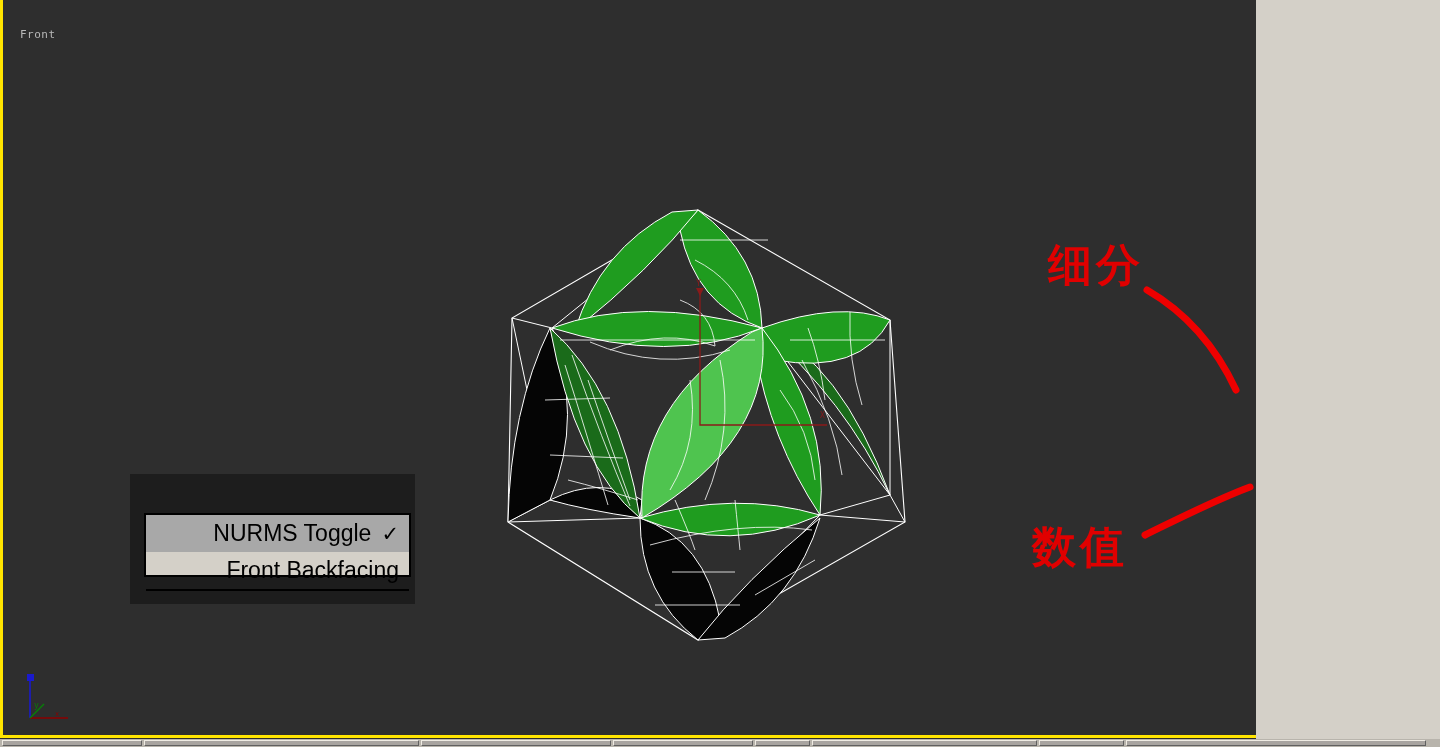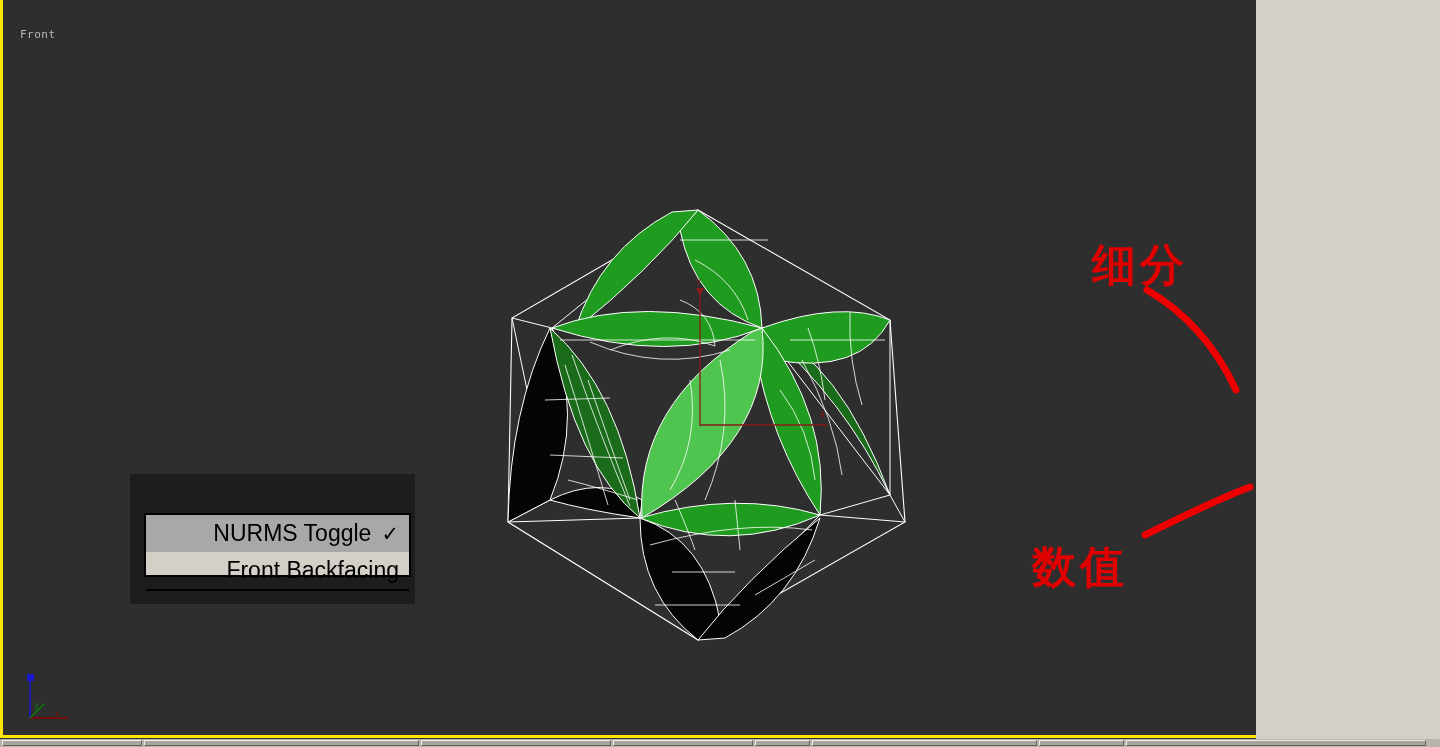--- a/index.html
+++ b/index.html
@@ -27,22 +27,22 @@
     padding:0 10px 0 12px; font-size:23px; color:#000; white-space:nowrap;
     font-family:"Liberation Sans", sans-serif; }
   .ctx-item.sel { background:#a8a8a8; }
   .ctx-item.partial { height:14px; border-top:2px solid #000; overflow:hidden; }
   .ctx-check { margin-left:10px; font-size:21px; }
 
   
   .cn-note { position:absolute; color:#e00000; font-family:"DejaVu Sans", sans-serif;
     font-size:44px; font-weight:bold; letter-spacing:4px; white-space:nowrap; }
   #note-right { left:88px; top:396px; }
-  #note-subdiv { left:1048px; top:236px;margin-left:44px; }
-  #note-value { left:1032px; top:518px;margin-top:20px; }
+  #note-subdiv { left:1048px; top:236px; }
+  #note-value { left:1032px; top:518px; }
   .ann-svg { position:absolute; left:0; top:0; width:1440px; height:747px;
     pointer-events:none; }
 
   
   #cmd-panel { position:absolute; left:1256px; top:0; width:184px; height:747px;
     background:#d4d0c8; }
 
   #bottombar { position:absolute; left:0; top:739px; width:1440px; height:8px;
     background:#b8b4ac; display:flex; align-items:center; }
   .bseg { height:6px; background:#a8a4a0; border:1px solid #f0ece4;

